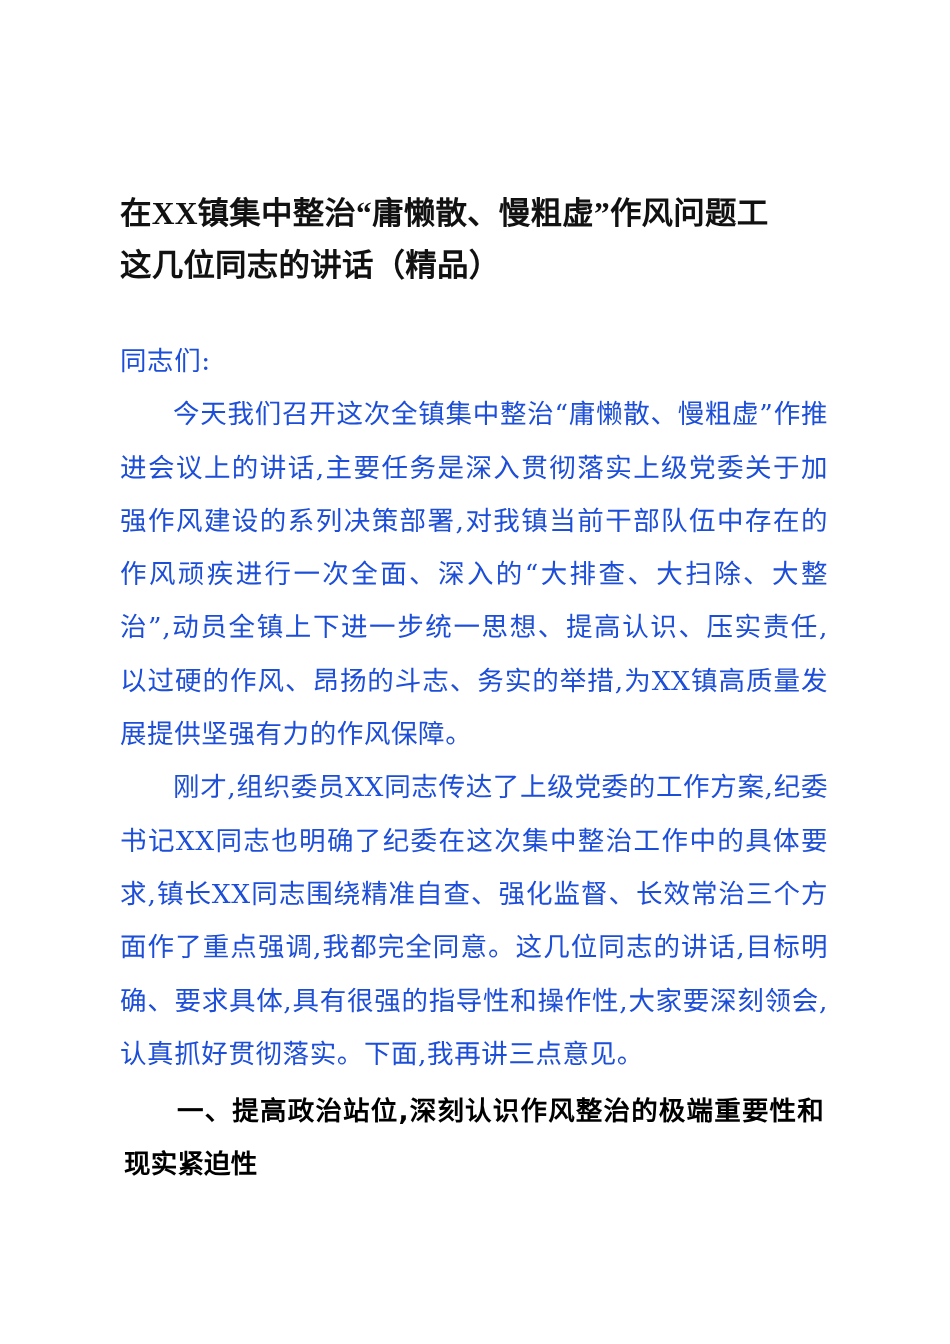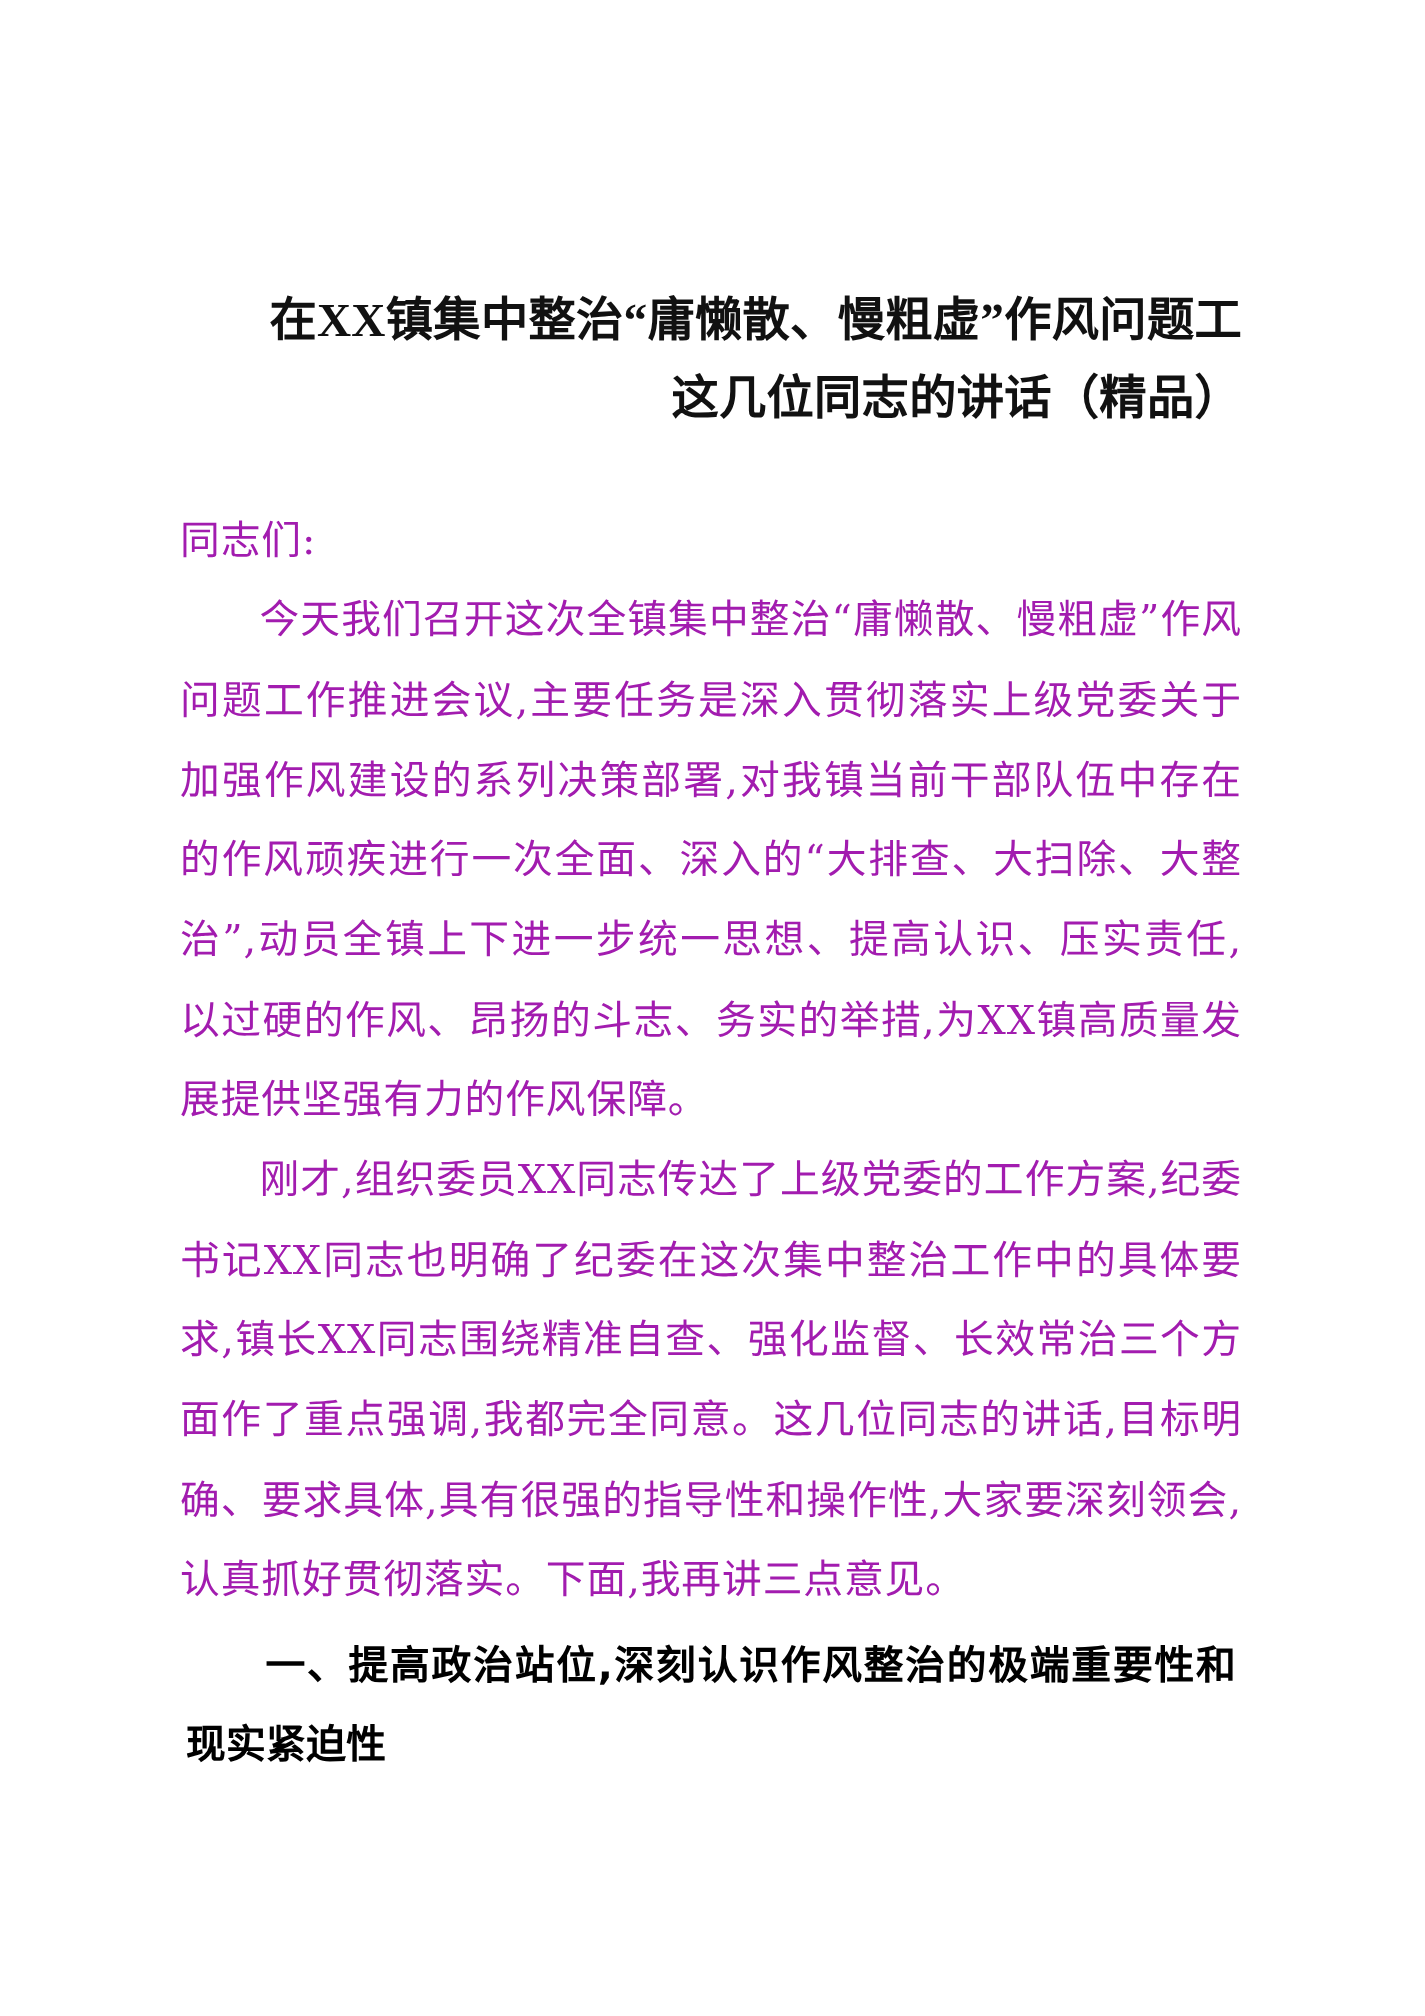--- a/index.html
+++ b/index.html
@@ -30,37 +30,37 @@
     position: absolute;
     left: 120px;
     top: 0;
     width: 708px;
   }
 
   
   .doc-title {
     margin: 0;
     padding-top: 188px;
-    text-align: right;
+    text-align: left;
     font-family: "Liberation Serif", "DejaVu Serif", serif;
     font-weight: bold;
     font-size: 31.5px;
     line-height: 52px;
     letter-spacing: 0.2px;
     color: #111111;
     text-rendering: optimizeLegibility;
   }
 
   
   .para {
     margin: 0;
     font-family: "DejaVu Serif", "Liberation Serif", serif;
     font-size: 26.5px;
     line-height: 53.3px;
-    color: #a21caf;
+    color: #1d4ed8;
     text-align: justify;
     text-justify: inter-ideograph;
     letter-spacing: 0.6px;
     font-weight: 400;
   }
 
   .para.salutation {
     text-indent: 0;
     margin-top: 42px;
   }
@@ -94,21 +94,21 @@
 <div class="page">
   <div class="content">
 
     <h1 class="doc-title">
       <span style="display: block;">在XX镇集中整治“庸懒散、慢粗虚”作风问题工</span>
       <span style="display: block;">这几位同志的讲话（精品）</span>
     </h1>
 
     <p class="para salutation">同志们:</p>
 
-    <p class="para indent">今天我们召开这次全镇集中整治“庸懒散、慢粗虚”作风问题工作推进会议,主要任务是深入贯彻落实上级党委关于加强作风建设的系列决策部署,对我镇当前干部队伍中存在的作风顽疾进行一次全面、深入的“大排查、大扫除、大整治”,动员全镇上下进一步统一思想、提高认识、压实责任,以过硬的作风、昂扬的斗志、务实的举措,为XX镇高质量发展提供坚强有力的作风保障。</p>
+    <p class="para indent">今天我们召开这次全镇集中整治“庸懒散、慢粗虚”作推进会议上的讲话,主要任务是深入贯彻落实上级党委关于加强作风建设的系列决策部署,对我镇当前干部队伍中存在的作风顽疾进行一次全面、深入的“大排查、大扫除、大整治”,动员全镇上下进一步统一思想、提高认识、压实责任,以过硬的作风、昂扬的斗志、务实的举措,为XX镇高质量发展提供坚强有力的作风保障。</p>
 
     <p class="para indent">刚才,组织委员XX同志传达了上级党委的工作方案,纪委书记XX同志也明确了纪委在这次集中整治工作中的具体要求,镇长XX同志围绕精准自查、强化监督、长效常治三个方面作了重点强调,我都完全同意。这几位同志的讲话,目标明确、要求具体,具有很强的指导性和操作性,大家要深刻领会,认真抓好贯彻落实。下面,我再讲三点意见。</p>
 
     <p class="section-heading">一、提高政治站位,深刻认识作风整治的极端重要性和现实紧迫性</p>
 
 
     <div class="page-tail"></div>
   </div>
 </div>
 

